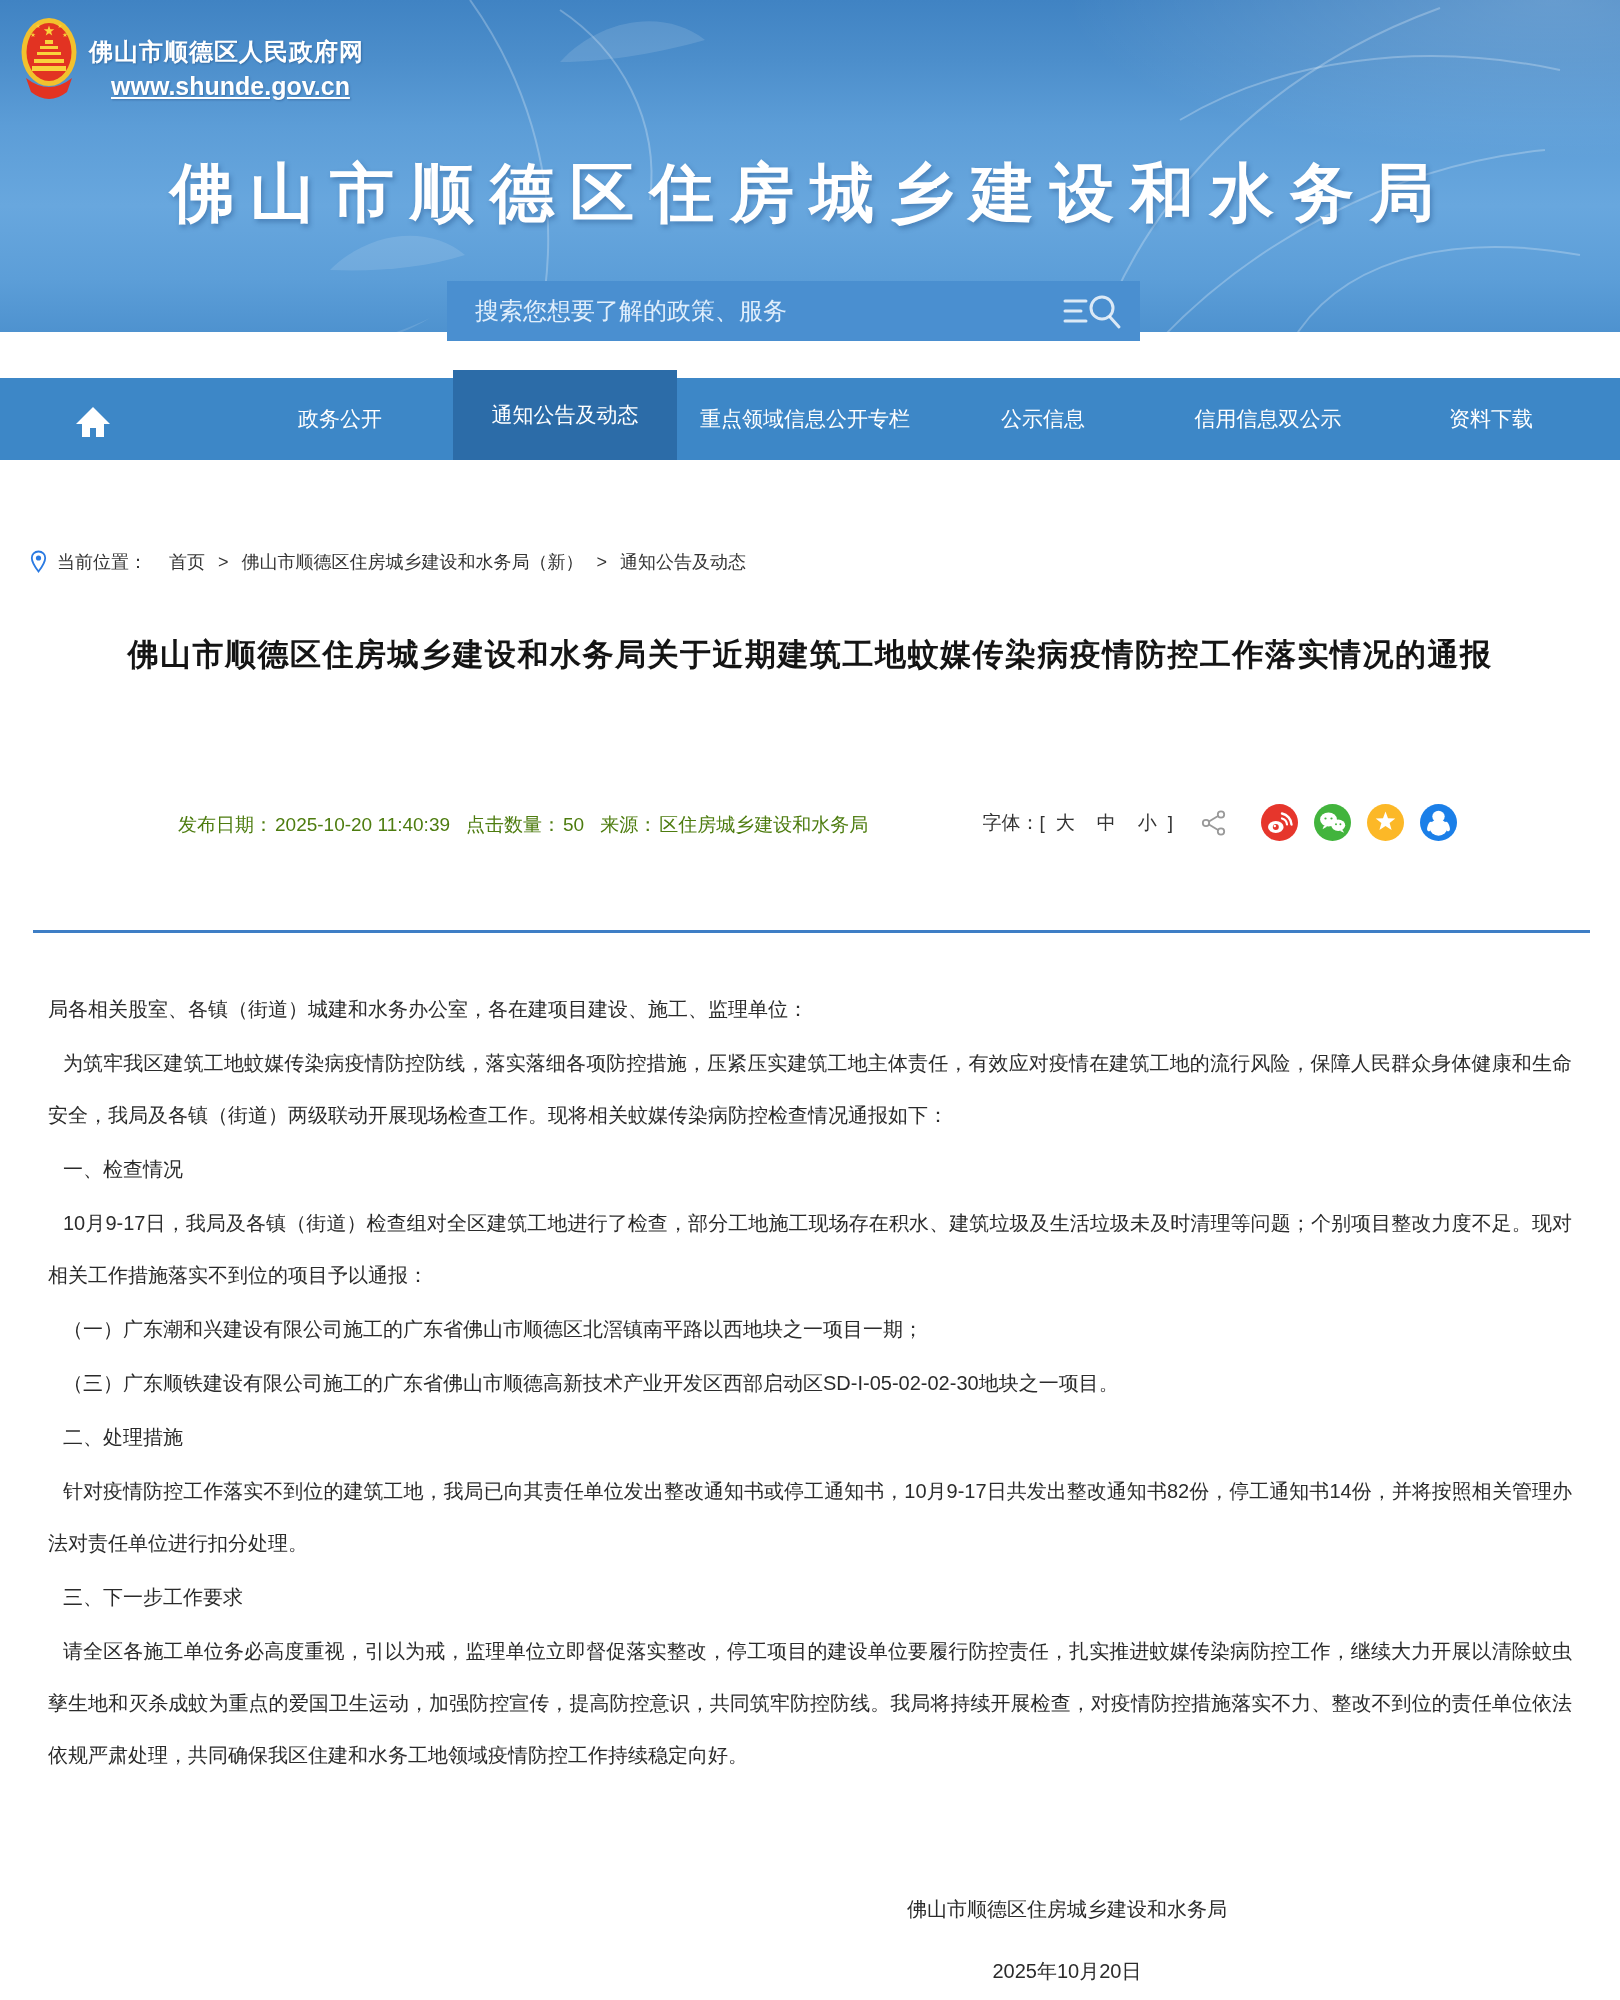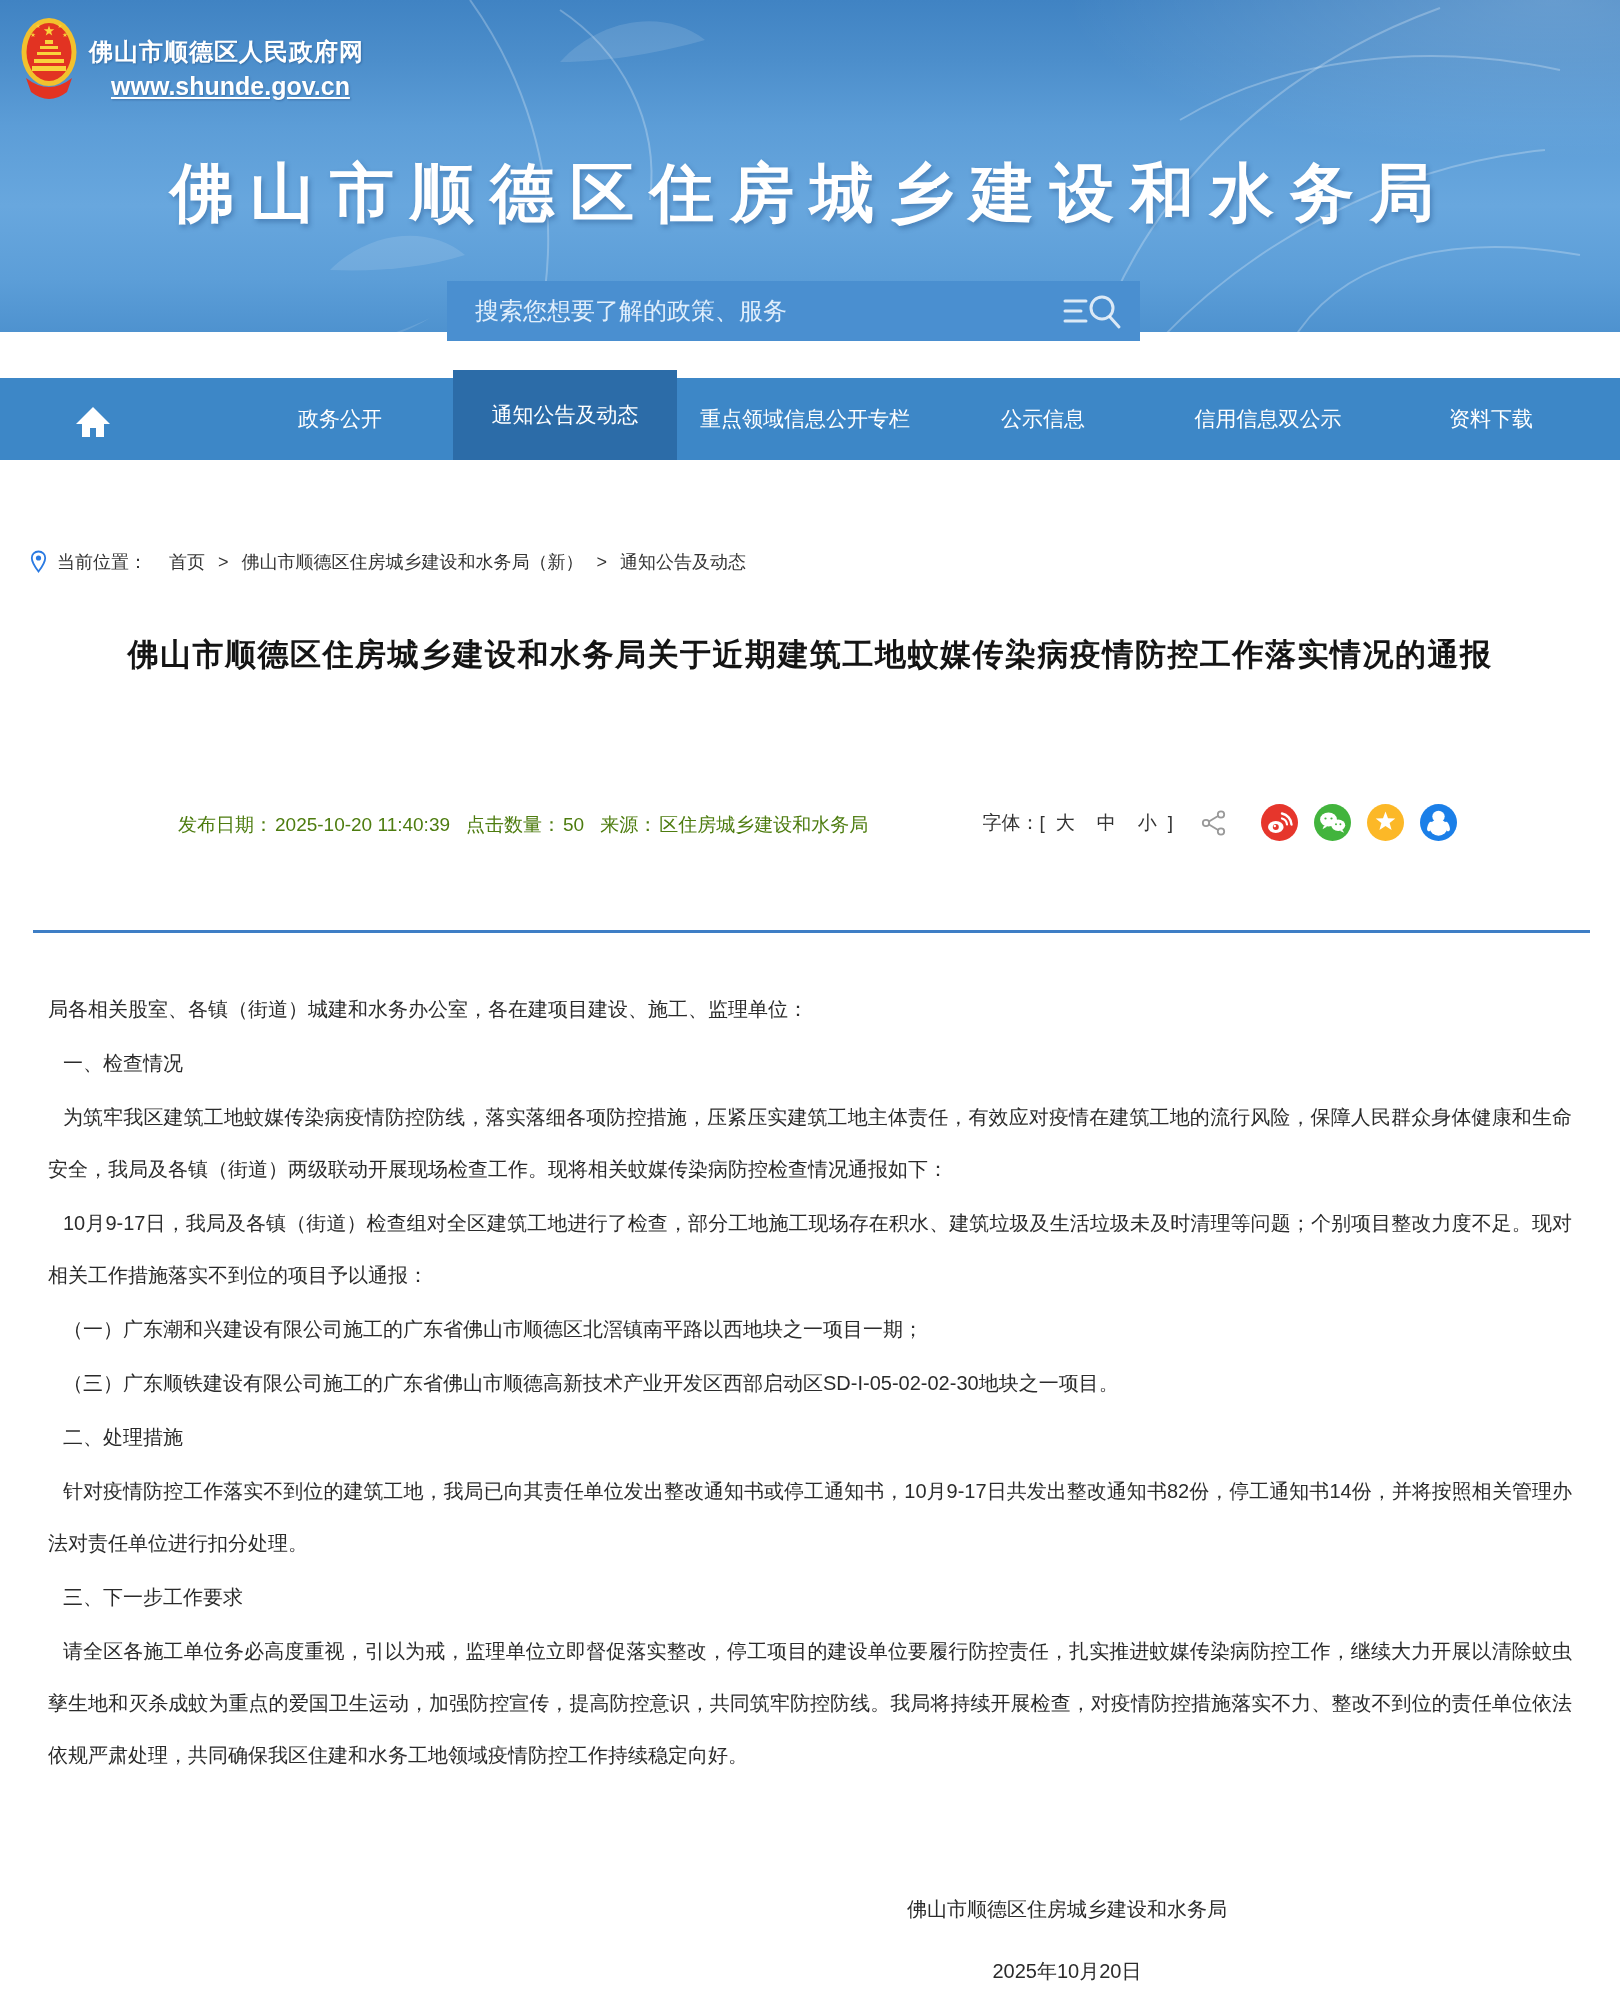--- a/index.html
+++ b/index.html
@@ -236,22 +236,22 @@
         <ellipse cx="27.2" cy="22.5" rx="2.2" ry="5" transform="rotate(-18 27.2 22.5)"></ellipse>
       </g>
     </svg>
   </span>
 </div>
 
 <div class="divider"></div>
 
 <div class="body-text">
     <p class="para">局各相关股室、各镇（街道）城建和水务办公室，各在建项目建设、施工、监理单位：</p>
+    <p class="para ind">为筑牢我区建筑工地蚊媒传染病疫情防控防线，落实落细各项防控措施，压紧压实建筑工地主体责任，有效应对疫情在建筑工地的流行风险，保障人民群众身体健康和生命安全，我局及各镇（街道）两级联动开展现场检查工作。现将相关蚊媒传染病防控检查情况通报如下：</p>
     <p class="para ind">一、检查情况</p>
-    <p class="para ind">为筑牢我区建筑工地蚊媒传染病疫情防控防线，落实落细各项防控措施，压紧压实建筑工地主体责任，有效应对疫情在建筑工地的流行风险，保障人民群众身体健康和生命安全，我局及各镇（街道）两级联动开展现场检查工作。现将相关蚊媒传染病防控检查情况通报如下：</p>
     <p class="para ind">10月9-17日，我局及各镇（街道）检查组对全区建筑工地进行了检查，部分工地施工现场存在积水、建筑垃圾及生活垃圾未及时清理等问题；个别项目整改力度不足。现对相关工作措施落实不到位的项目予以通报：</p>
     <p class="para ind">（一）广东潮和兴建设有限公司施工的广东省佛山市顺德区北滘镇南平路以西地块之一项目一期；</p>
     <p class="para ind">（三）广东顺铁建设有限公司施工的广东省佛山市顺德高新技术产业开发区西部启动区SD-I-05-02-02-30地块之一项目。</p>
     <p class="para ind">二、处理措施</p>
     <p class="para ind">针对疫情防控工作落实不到位的建筑工地，我局已向其责任单位发出整改通知书或停工通知书，10月9-17日共发出整改通知书82份，停工通知书14份，并将按照相关管理办法对责任单位进行扣分处理。</p>
     <p class="para ind">三、下一步工作要求</p>
     <p class="para ind">请全区各施工单位务必高度重视，引以为戒，监理单位立即督促落实整改，停工项目的建设单位要履行防控责任，扎实推进蚊媒传染病防控工作，继续大力开展以清除蚊虫孳生地和灭杀成蚊为重点的爱国卫生运动，加强防控宣传，提高防控意识，共同筑牢防控防线。我局将持续开展检查，对疫情防控措施落实不力、整改不到位的责任单位依法依规严肃处理，共同确保我区住建和水务工地领域疫情防控工作持续稳定向好。</p>
   </div>
 
 <div class="signature">

